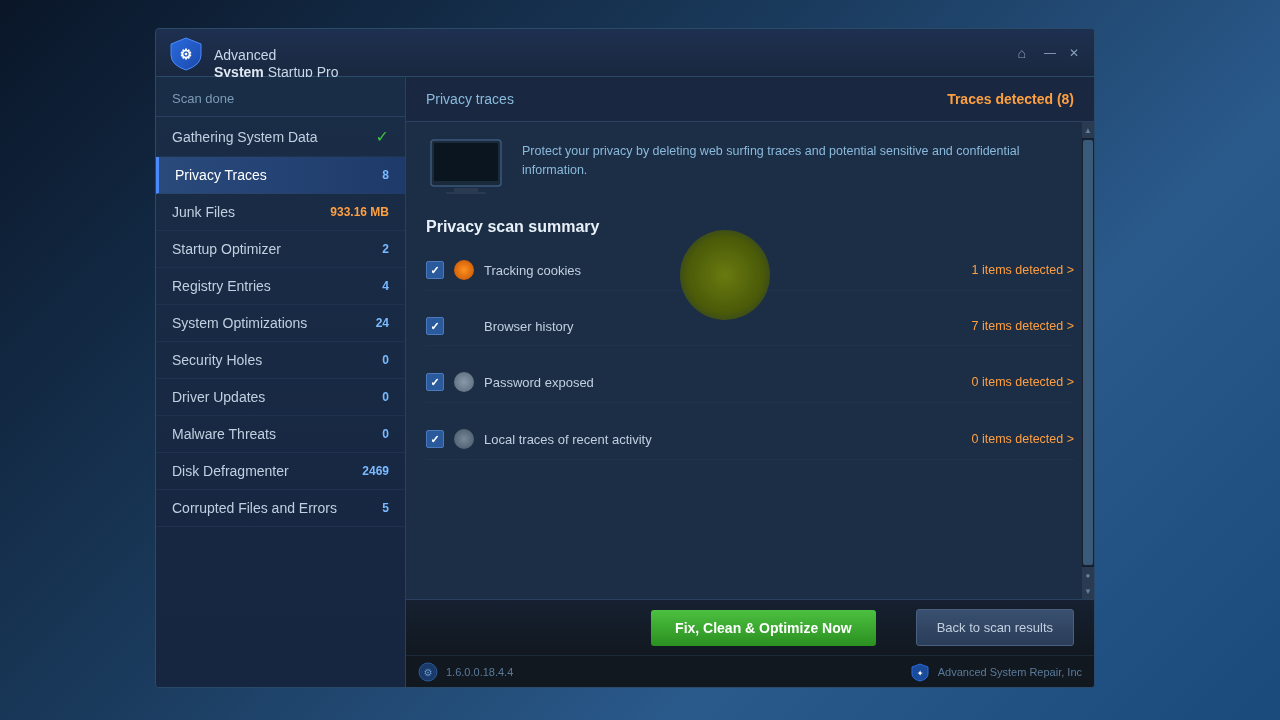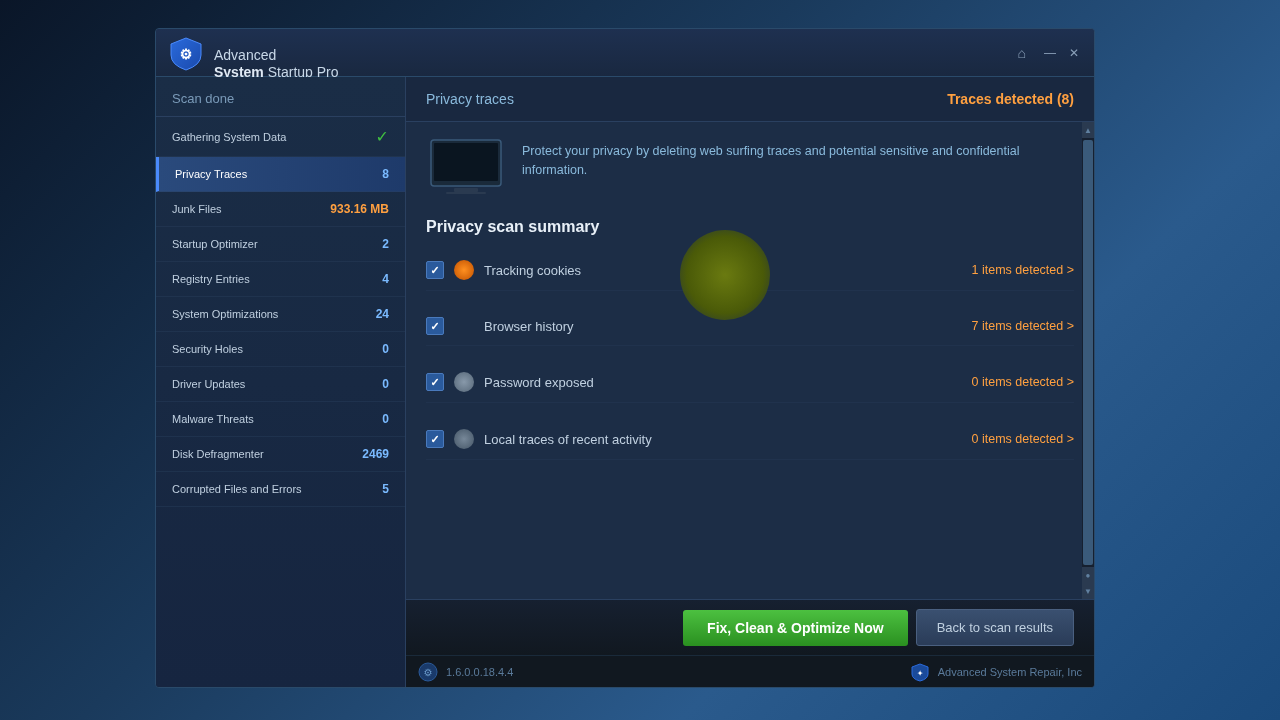--- a/index.html
+++ b/index.html
@@ -124,21 +124,21 @@
       position: relative;
     }
 
     .sidebar-item.active {
       background: linear-gradient(90deg, #2a4a7c 0%, #1e3a6a 100%);
       border-left: 3px solid #4a8afc;
     }
 
     .sidebar-item-name {
       flex: 1;
-      font-size: 11px;
+      font-size: 14px;
       color: #c0d0e0;
     }
 
     .sidebar-item.active .sidebar-item-name {
       color: #ffffff;
       font-weight: 500;
     }
 
     .sidebar-item-count {
       font-size: 12px;
@@ -324,21 +324,21 @@
 
     
     .bottom-bar {
       height: 56px;
       background: linear-gradient(180deg, #162030 0%, #111820 100%);
       border-top: 1px solid #2a4060;
       display: flex;
       align-items: center;
       justify-content: flex-end;
       padding: 5px 20px;
-      gap: 8px;
+      gap: 20px;
       flex-shrink: 0;
     }
 
     .btn-fix {
       background: linear-gradient(180deg, #4cc040 0%, #2a9020 100%);
       color: #ffffff;
       border: none;
       padding: 10px 24px;
       font-size: 14px;
       font-weight: 700;
@@ -349,20 +349,21 @@
 
     .btn-back {
       background: linear-gradient(180deg, #3a5070 0%, #2a3c58 100%);
       color: #c0d0e0;
       border: 1px solid #4a6080;
       padding: 10px 20px;
       font-size: 13px;
       border-radius: 3px;
       cursor: pointer;
       white-space: nowrap;
+      margin-left: 20px;
     }
 
     
     .app-footer {
       height: 32px;
       background: #111820;
       border-top: 1px solid #1a2a3a;
       display: flex;
       align-items: center;
       justify-content: space-between;

